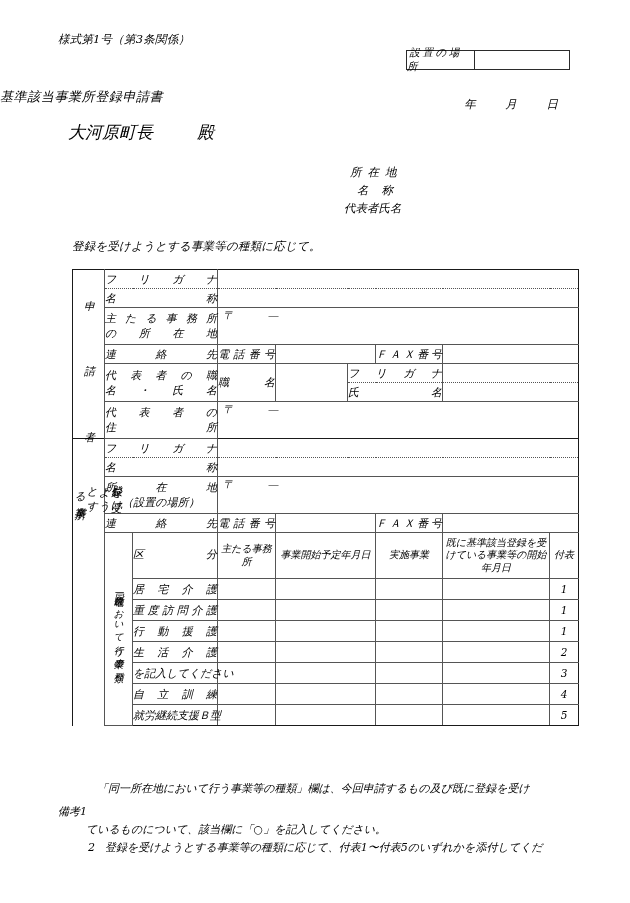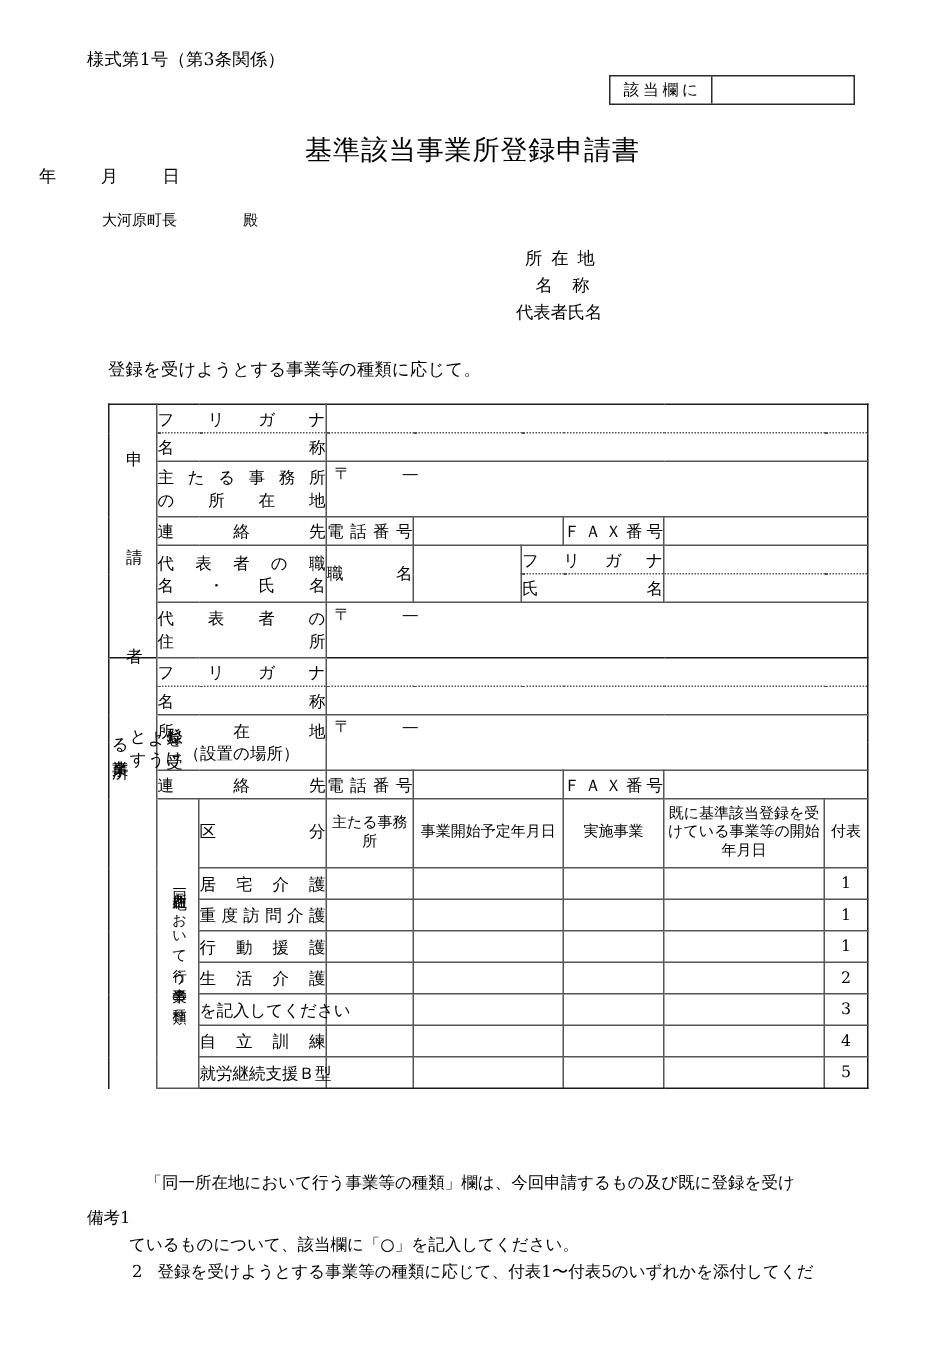--- a/index.html
+++ b/index.html
@@ -13,20 +13,21 @@
     position: relative;
     font-family: "DejaVu Serif", "Liberation Serif", serif;
     color: #000000;
     overflow: hidden;
   }
   .page {
     position: absolute;
     inset: 0;
     width: 630px;
     height: 903px;
+    font-style: italic;
   }
 
   
   .form-code {
     position: absolute;
     left: 58px;
     top: 32px;
     font-size: 11.5px;
     letter-spacing: 0.2px;
     white-space: nowrap;
@@ -60,40 +61,40 @@
     align-items: center;
     padding-left: 4px;
     box-sizing: border-box;
   }
 
   .doc-title {
     position: absolute;
     left: 0;
     top: 88px;
     width: 630px;
-    text-align: center;
-    font-size: 18px;
+    text-align: left;
+    font-size: 13px;
     letter-spacing: 0.6px;
   }
 
   .date-line {
     position: absolute;
     left: 0;
-    top: 110px;
+    top: 97px;
     width: 558px;
-    text-align: left;
+    text-align: right;
     font-size: 11.5px;
   }
   .date-line span { margin-left: 26px; }
 
   .addressee {
     position: absolute;
     left: 68px;
-    top: 140px;
-    font-size: 10px;
+    top: 121px;
+    font-size: 17px;
     white-space: nowrap;
   }
   .addressee .hon { margin-left: 44px; }
 
   .applicant-block {
     position: absolute;
     left: 344px;
     top: 163px;
     font-size: 11.5px;
     line-height: 18px;
@@ -216,21 +217,21 @@
   .note-gap { margin-left: 10px; }
 </style>
 </head>
 <body>
 
 <div class="page">
 
   <div class="form-code">様式第1号（第3条関係）</div>
 
   <div class="receipt-box">
-    <div class="receipt-label">該当欄に</div>
+    <div class="receipt-label">設置の場所</div>
     <div class="receipt-value"></div>
   </div>
 
   <div class="doc-title">基準該当事業所登録申請書</div>
 
   <div class="date-line">
     <span>年</span>
     <span>月</span>
     <span>日</span>
   </div>

